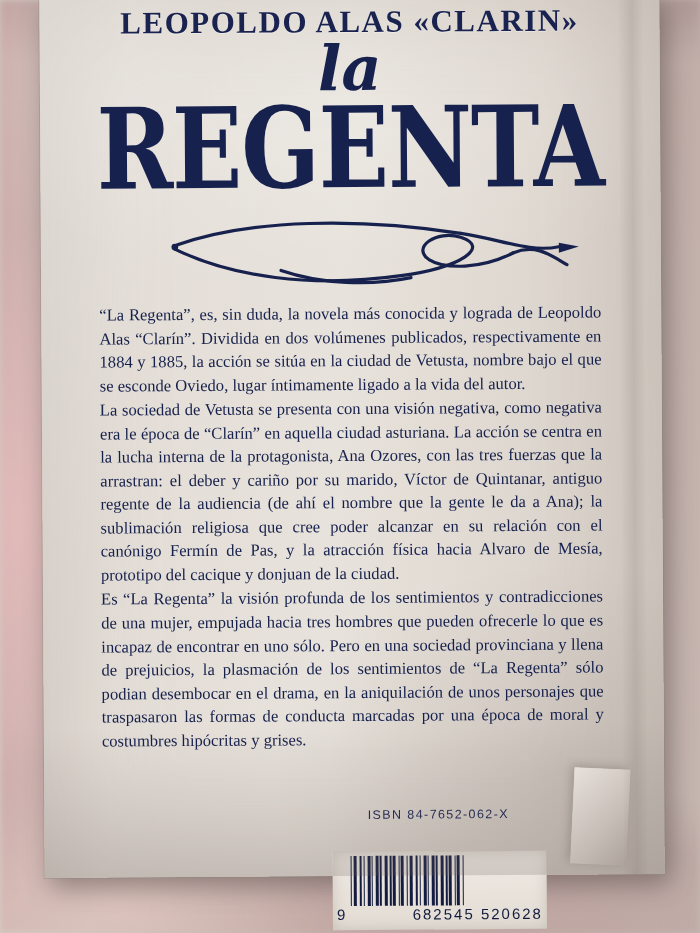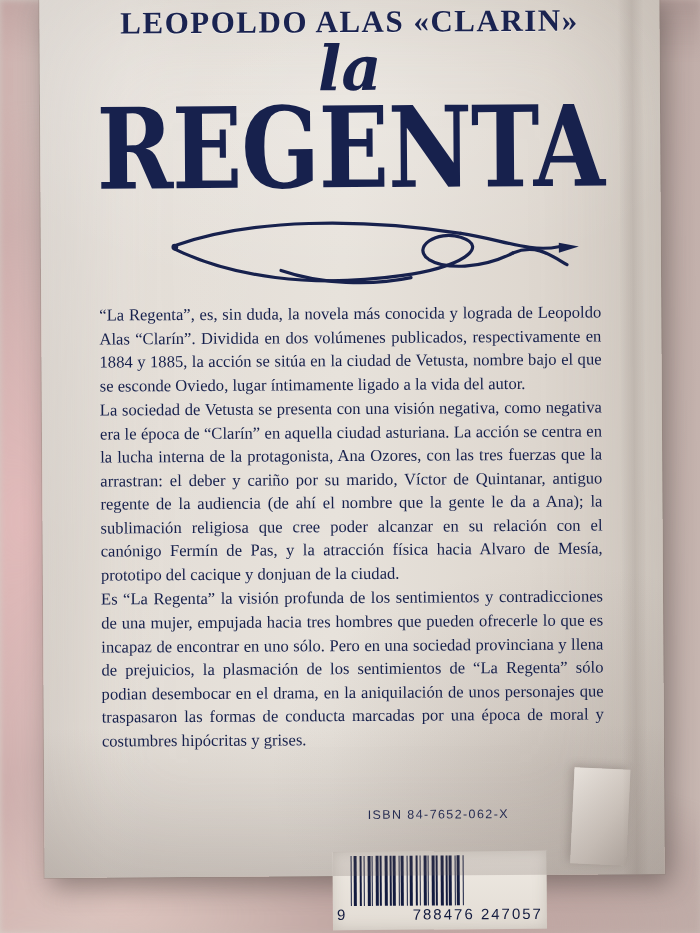--- a/index.html
+++ b/index.html
@@ -304,21 +304,21 @@
           <i style="width: 3px; background: transparent;"></i>
           <i style="width: 1px; background: rgb(19, 27, 63);"></i>
           <i style="width: 1px; background: transparent;"></i>
           <i style="width: 3px; background: rgb(19, 27, 63);"></i>
           <i style="width: 3px; background: transparent;"></i>
           <i style="width: 1px; background: rgb(19, 27, 63);"></i>
           <i style="width: 2px; background: transparent;"></i>
         </div>
       <div class="barcode-digits">
         <span>9</span>
-        <span>788476 247057</span>
+        <span>682545 520628</span>
       </div>
     </div>
 
     <div class="corner-curl"></div>
 
     <div class="crease"></div>
     <div class="bottom-shade"></div>
   </div>
 </div>
 

